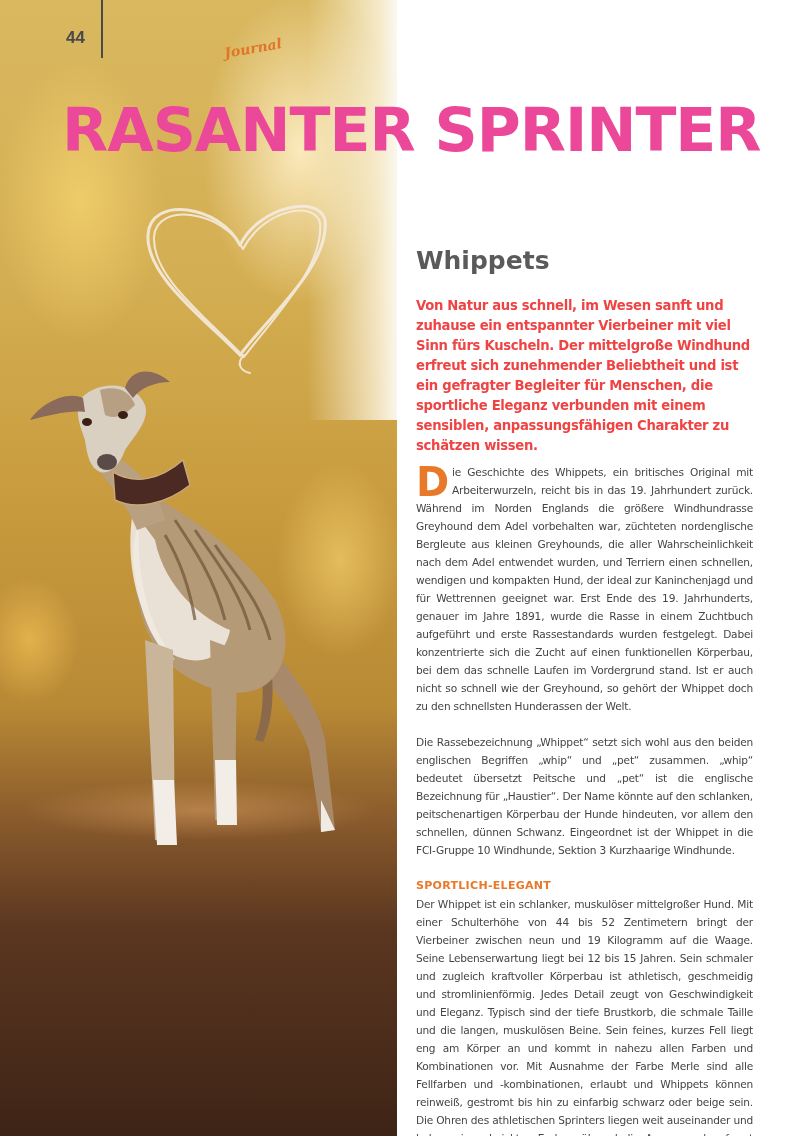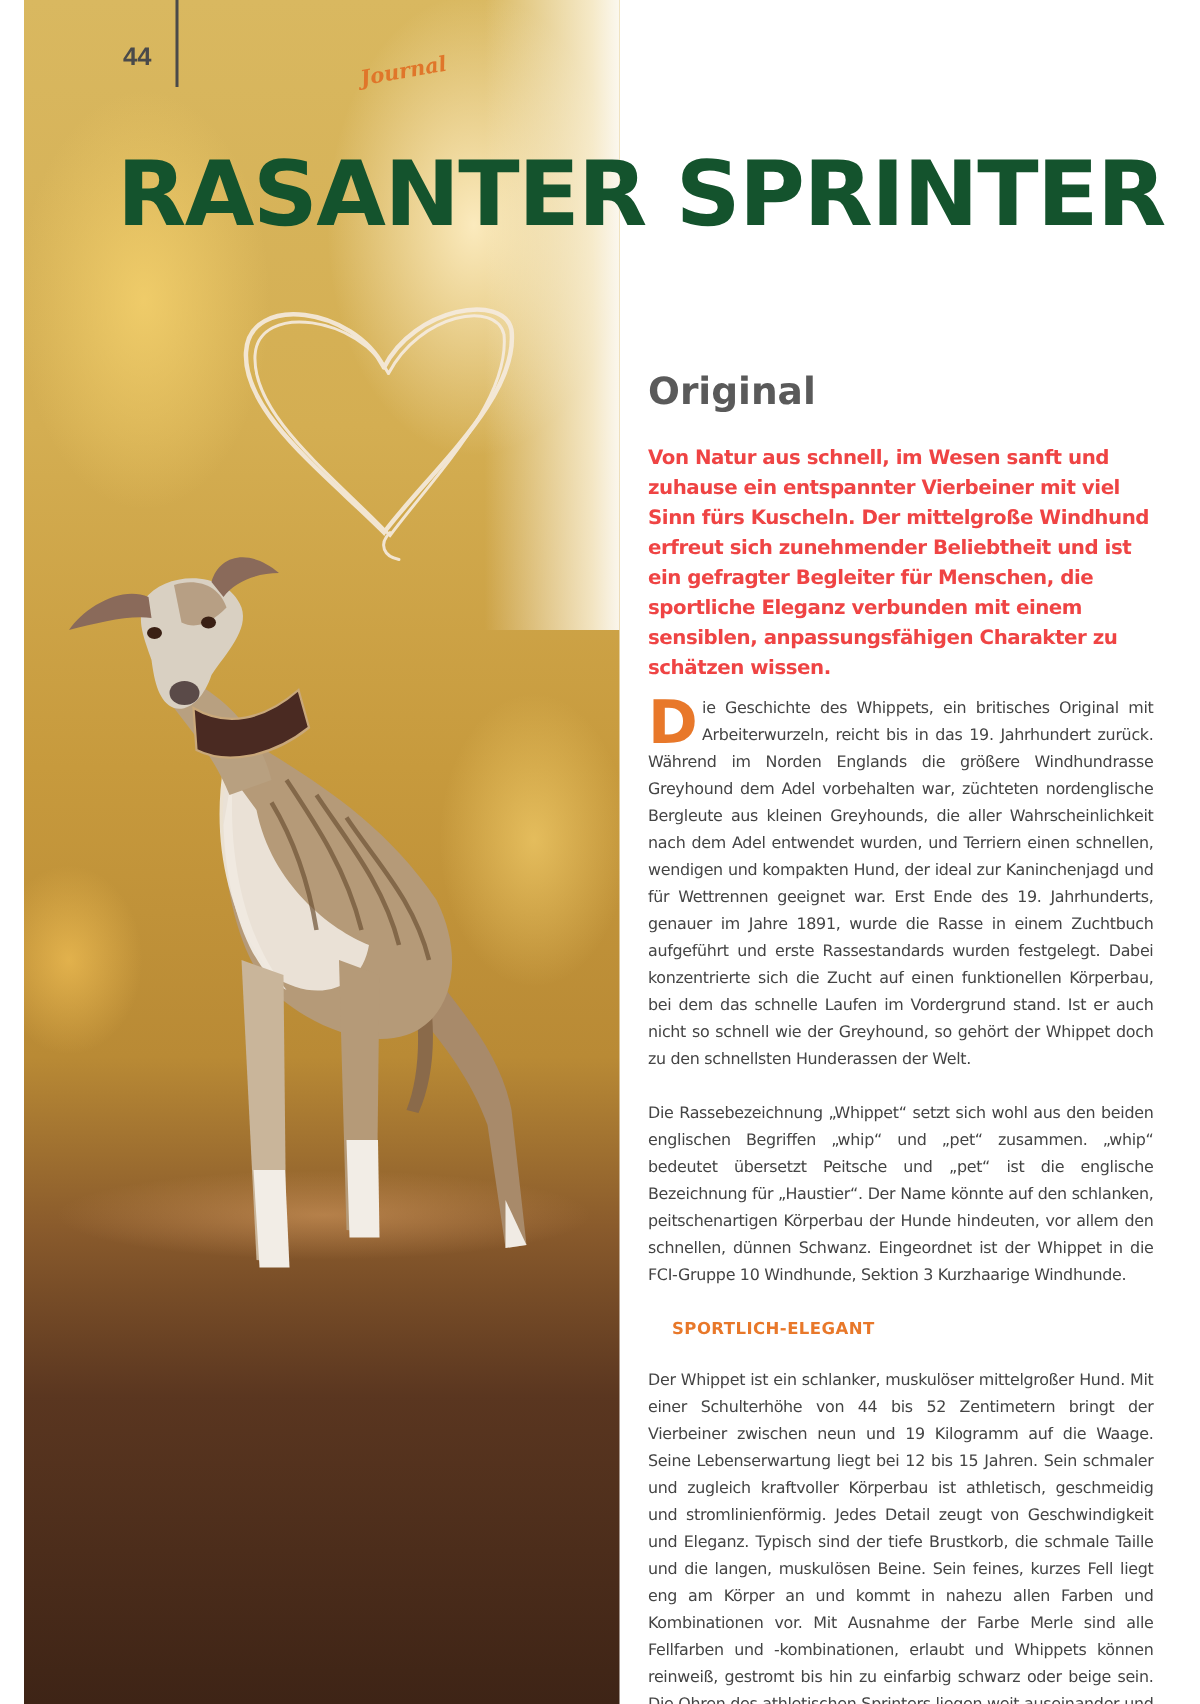--- a/index.html
+++ b/index.html
@@ -1,21 +1,21 @@
 <!DOCTYPE html>
 <html><head>
   <meta charset="utf-8">
   <style>
     html, body { margin: 0; padding: 0; }
     body {
       width: 800px; height: 1136px; overflow: hidden; position: relative;
       background: #ffffff;
       font-family: "DejaVu Sans", sans-serif;
     }
-    .page { position: absolute; left: 16px; top: 0; width: 764px; height: 1136px; }
+    .page { position: absolute; left: 0; top: 0; width: 764px; height: 1136px; }
 
     
     .photo {
       position: absolute; left: 0; top: 0; width: 397px; height: 1136px; overflow: hidden;
       background:
         radial-gradient(ellipse 90px 140px at 340px 560px, rgba(255,220,120,0.55), transparent 70%),
         radial-gradient(ellipse 70px 90px at 30px 640px, rgba(250,200,90,0.6), transparent 70%),
         radial-gradient(ellipse 120px 200px at 80px 200px, rgba(245,210,110,0.8), transparent 70%),
         radial-gradient(ellipse 140px 220px at 300px 150px, rgba(255,240,200,0.9), transparent 70%),
         linear-gradient(180deg, #d9b860 0%, #d4ae52 25%, #c79a3d 45%, #b98a35 62%, #8a5b2c 72%, #5a3620 82%, #3e2416 100%);
@@ -44,21 +44,21 @@
     .logo-sub {
       position: absolute; left: 224px; top: 40px;
       font-family: "DejaVu Serif", serif; font-style: italic; font-weight: bold;
       font-size: 14px; color: #e0762a; transform: rotate(-10deg);
     }
 
     
     .title {
       position: absolute; left: 62px; top: 92px; width: 720px;
       font-family: "DejaVu Sans", sans-serif; font-weight: bold; font-size: 60px; line-height: 76px;
-      color: #14532d; letter-spacing: -1px; margin: 0;
+      color: #ec4899; letter-spacing: -1px; margin: 0;
     }
     .subtitle {
       position: absolute; left: 416px; top: 246px;
       font-family: "DejaVu Sans", sans-serif; font-size: 25px; color: #5a5a5a; margin: 0;
     }
     .intro {
       position: absolute; left: 416px; top: 296px; width: 345px;
       font-family: "DejaVu Sans", sans-serif; font-size: 13.2px; line-height: 20px;
       color: #ef4444; font-weight: 600; margin: 0; letter-spacing: -0.3px;
     }
@@ -68,21 +68,21 @@
       position: absolute; left: 416px; top: 463px; width: 337px;
       font-family: "DejaVu Sans", sans-serif; font-size: 10.6px; line-height: 18px;
       color: #444; text-align: justify; letter-spacing: -0.2px;
     }
     .body-col p { margin: 0 0 18px 0; }
     .dropcap {
       float: left; font-weight: bold; color: #e8782a; font-size: 40px; line-height: 34px;
       margin: 2px 3px 0 0;
     }
     .section-heading {
-      font-weight: bold; color: #e8782a; font-size: 11px; letter-spacing: 0.3px; margin: 16px; line-height: 18px;
+      font-weight: bold; color: #e8782a; font-size: 11px; letter-spacing: 0.3px; margin: 0; line-height: 18px;
     }
     .body-col p.after-heading { margin-top: 0; }
   </style>
 </head>
 <body>
 
 <div class="page">
 
   <div class="photo">
     <div class="fade-right"></div>
@@ -138,21 +138,21 @@
   </div>
 
   <span class="page-num">44</span>
   <div class="header-divider"></div>
   <span class="logo-sub">Journal</span>
 
   <h1 class="title">
     <span>RASANTER SPRINTER</span><br>
   </h1>
 
-  <h2 class="subtitle">Original</h2>
+  <h2 class="subtitle">Whippets</h2>
 
   <p class="intro">Von Natur aus schnell, im Wesen sanft und zuhause ein entspannter Vierbeiner mit viel Sinn fürs Kuscheln. Der mittelgroße Windhund erfreut sich zunehmender Beliebtheit und ist ein gefragter Begleiter für Menschen, die sportliche Eleganz verbunden mit einem sensiblen, anpassungsfähigen Charakter zu schätzen wissen.</p>
 
   <div class="body-col">
     <p>
       <span class="dropcap">D</span><span>ie Geschichte des Whippets, ein britisches Original mit Arbeiterwurzeln, reicht bis in das 19. Jahrhundert zurück. Während im Norden Englands die größere Windhundrasse Greyhound dem Adel vorbehalten war, züchteten nordenglische Bergleute aus kleinen Greyhounds, die aller Wahrscheinlichkeit nach dem Adel entwendet wurden, und Terriern einen schnellen, wendigen und kompakten Hund, der ideal zur Kaninchenjagd und für Wettrennen geeignet war. Erst Ende des 19. Jahrhunderts, genauer im Jahre 1891, wurde die Rasse in einem Zuchtbuch aufgeführt und erste Rassestandards wurden festgelegt. Dabei konzentrierte sich die Zucht auf einen funktionellen Körperbau, bei dem das schnelle Laufen im Vordergrund stand. Ist er auch nicht so schnell wie der Greyhound, so gehört der Whippet doch zu den schnellsten Hunderassen der Welt.</span>
     </p>
     <p>Die Rassebezeichnung „Whippet“ setzt sich wohl aus den beiden englischen Begriffen „whip“ und „pet“ zusammen. „whip“ bedeutet übersetzt Peitsche und „pet“ ist die englische Bezeichnung für „Haustier“. Der Name könnte auf den schlanken, peitschenartigen Körperbau der Hunde hindeuten, vor allem den schnellen, dünnen Schwanz. Eingeordnet ist der Whippet in die FCI-Gruppe 10 Windhunde, Sektion 3 Kurzhaarige Windhunde.</p>
     <h3 class="section-heading">SPORTLICH-ELEGANT</h3>
     <p class="after-heading">Der Whippet ist ein schlanker, muskulöser mittelgroßer Hund. Mit einer Schulterhöhe von 44 bis 52 Zentimetern bringt der Vierbeiner zwischen neun und 19 Kilogramm auf die Waage. Seine Lebenserwartung liegt bei 12 bis 15 Jahren. Sein schmaler und zugleich kraftvoller Körperbau ist athletisch, geschmeidig und stromlinienförmig. Jedes Detail zeugt von Geschwindigkeit und Eleganz. Typisch sind der tiefe Brustkorb, die schmale Taille und die langen, muskulösen Beine. Sein feines, kurzes Fell liegt eng am Körper an und kommt in nahezu allen Farben und Kombinationen vor. Mit Ausnahme der Farbe Merle sind alle Fellfarben und -kombinationen, erlaubt und Whippets können reinweiß, gestromt bis hin zu einfarbig schwarz oder beige sein. Die Ohren des athletischen Sprinters liegen weit auseinander und haben ein geknicktes Ende, während die Augen oval geformt sind.</p>

